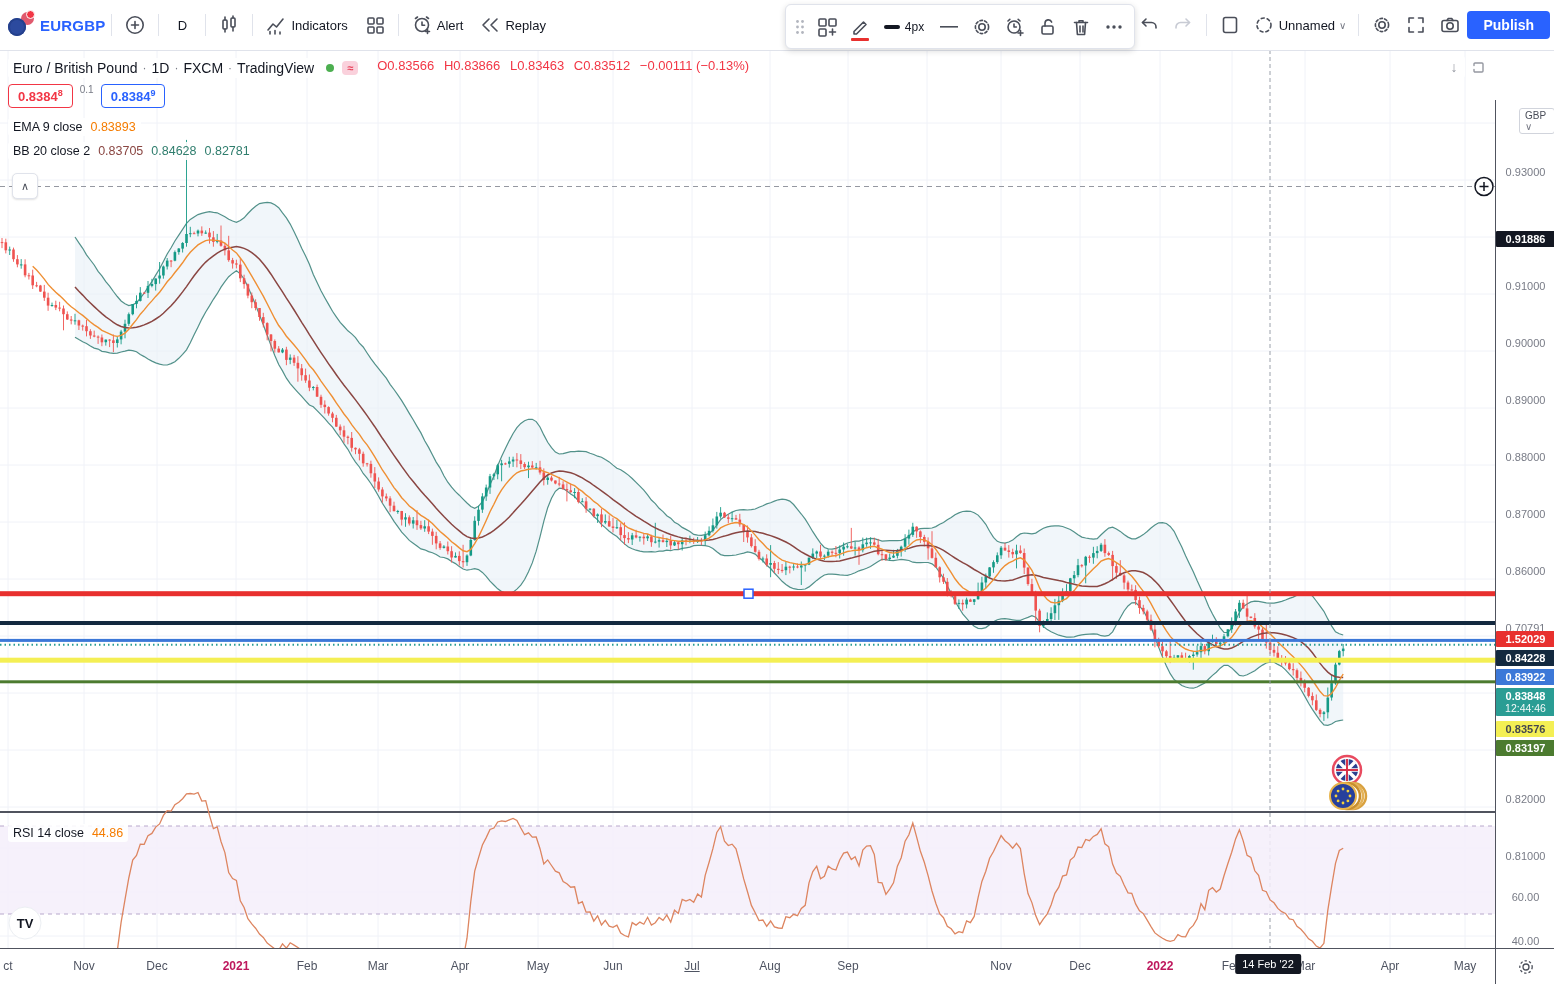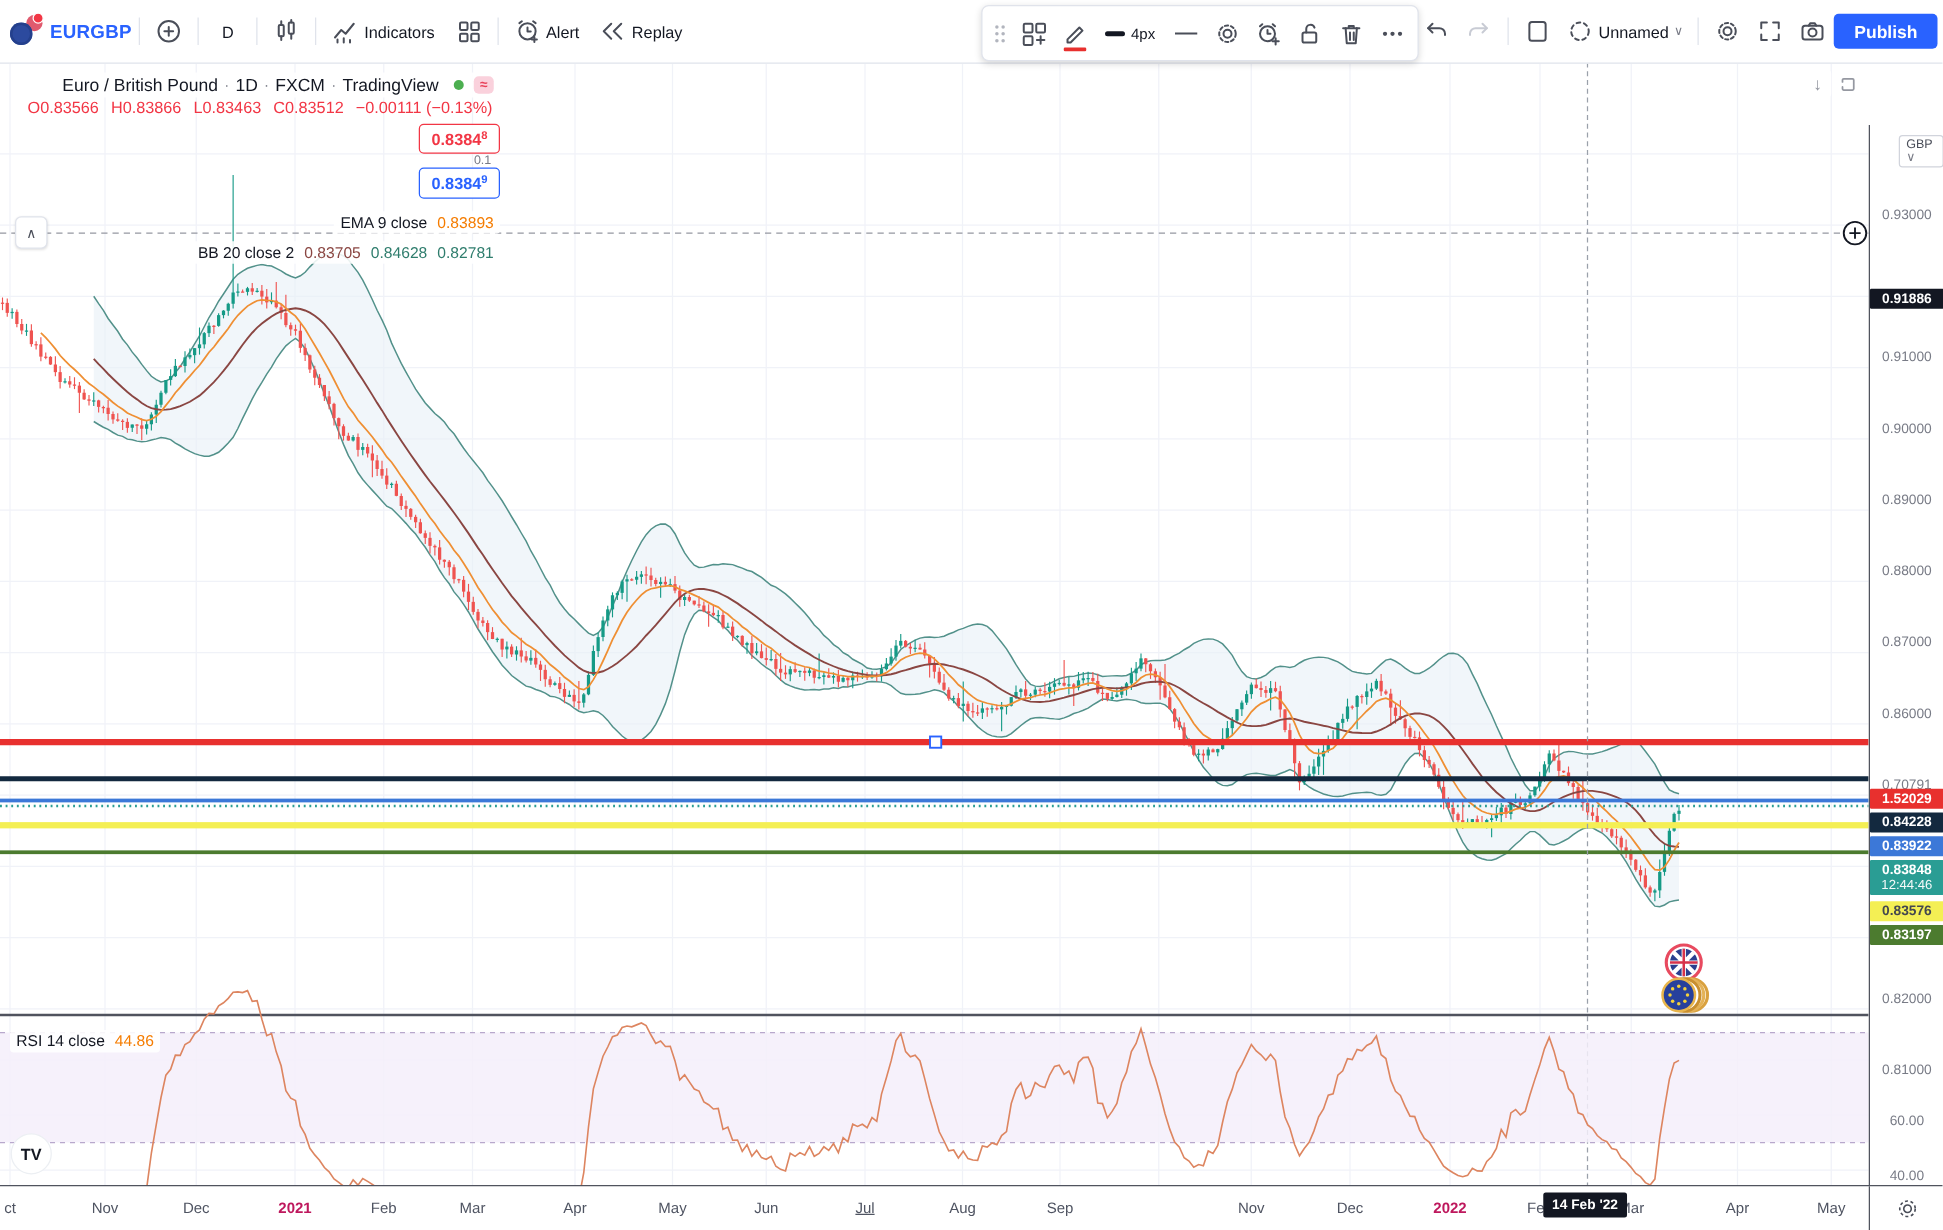--- a/index.html
+++ b/index.html
@@ -24,21 +24,21 @@
   .lw-label{font-size:12px;color:#131722;margin-left:5px;}
   .publish-btn{background:#2962ff;color:#fff;font-size:14px;font-weight:bold;border:none;border-radius:4px;
      height:28px;padding:0 16px;cursor:pointer;margin-right:4px;}
   .unnamed-label{font-size:13px;color:#131722;margin:0 4px;}
   .chev{font-size:10px;color:#787b86;}
   
   #chart-wrap{position:absolute;left:0;top:50px;width:1495px;height:898px;background:#fff;z-index:1;}
   #chart-svg{position:absolute;left:0;top:0;}
   
   #legend{position:absolute;left:8px;top:8px;z-index:10;font-size:13px;}
-  .lrow{margin-bottom:6px;display:flex;align-items:flex-end;flex-direction:column;}
+  .lrow{margin-bottom:6px;display:flex;align-items:flex-start;}
   .lchip{background:rgba(255,255,255,.88);border-radius:3px;padding:2px 5px;display:inline-flex;align-items:center;}
   .ltitle{font-size:14px;color:#131722;cursor:pointer;}
   .lsep{color:#787b86;margin:0 5px;font-size:12px;}
   .lmeta{font-size:14px;color:#131722;}
   .status-dot{width:8px;height:8px;border-radius:50%;background:#4caf50;margin:0 8px 0 12px;}
   .delay-chip{background:#fad1dc;color:#e8425a;font-size:11px;font-weight:bold;border-radius:4px;padding:1px 5px;cursor:pointer;}
   .ohlc{margin-left:14px;color:#f23645;font-size:13px;}
   .ohlc span{margin-right:6px;}
   .px-btn{border-radius:4px;font-size:13px;font-weight:bold;padding:3px 9px;background:rgba(255,255,255,.92);cursor:pointer;}
   .px-btn sup{font-size:9px;}
@@ -59,21 +59,21 @@
   .badge{position:absolute;left:0;width:59px;box-sizing:border-box;text-align:center;font-size:11px;font-weight:bold;
      padding:2px 0;z-index:5;border-radius:1px;}
   .badge .cd{font-weight:normal;font-size:10.5px;opacity:.95;}
   #gbp-btn{position:absolute;left:23px;top:8px;border:1px solid #d1d4dc;border-radius:3px;font-size:10px;color:#4a4e59;
      padding:1px 5px;cursor:pointer;background:#fff;z-index:6;}
   
   #time-axis{position:absolute;left:0;top:948px;width:1554px;height:36px;background:#fff;border-top:1px solid #50535e;z-index:20;}
   .tlabel{position:absolute;top:10px;transform:translateX(-50%);font-size:12px;color:#4f5462;cursor:ew-resize;}
   .tlabel.year{color:#be185d;font-weight:bold;}
   #time-badge{position:absolute;top:5px;transform:translateX(-50%);background:#131722;color:#fff;font-size:11px;
-     padding:4px 7px;border-radius:2px;z-index:4;font-weight:bold;}
+     padding:4px 7px;border-radius:2px;z-index:4;}
   #axis-corner{position:absolute;left:1495px;top:0;width:59px;height:36px;border-left:1px solid #50535e;
      display:flex;align-items:center;justify-content:center;cursor:pointer;}
   
   #rsi-legend{position:absolute;left:8px;top:774px;z-index:10;font-size:12.5px;}
 </style>
 </head>
 <body>
 
 <div id="topbar">
   <div class="tb-group" style="left:0;">

